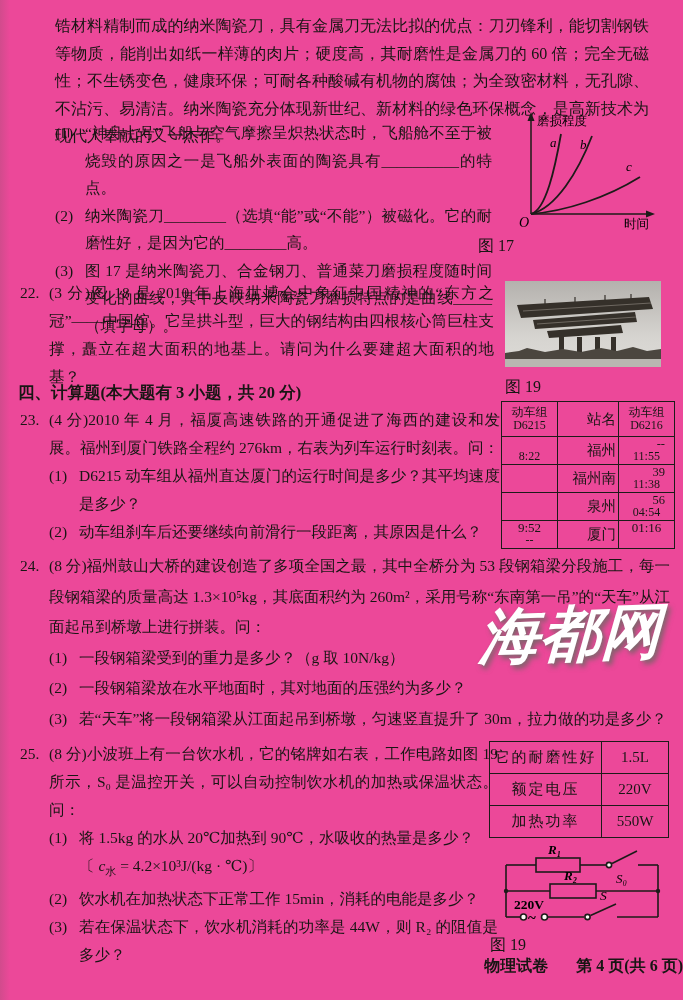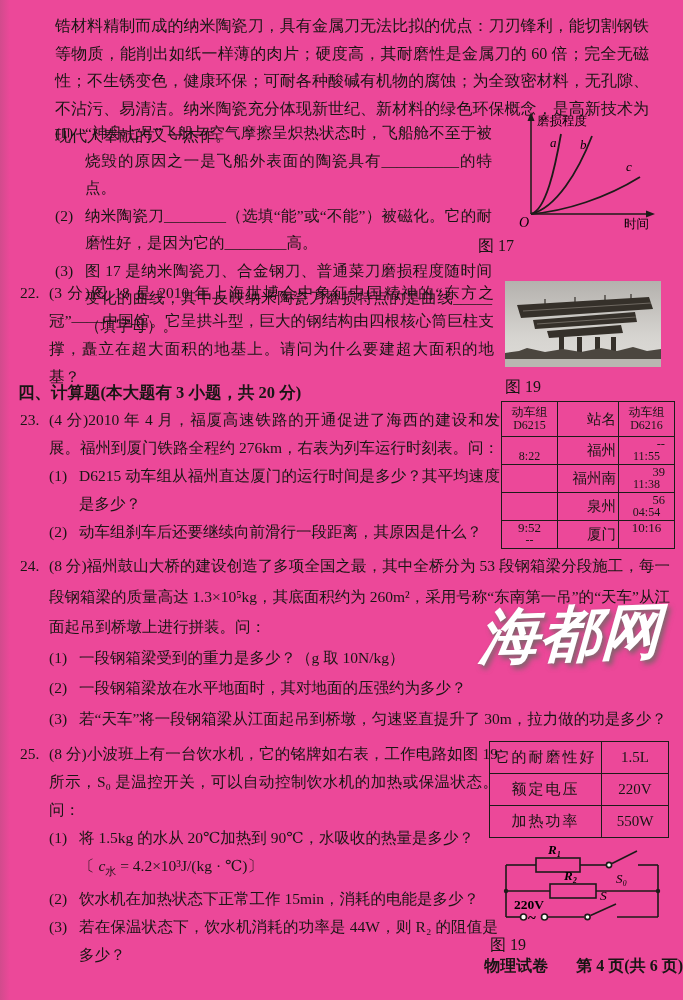--- a/index.html
+++ b/index.html
@@ -206,21 +206,21 @@
         <span class="bl">04:54</span>
       </td>
     </tr>
     <tr>
       <td class="timecell">
         <span class="tl ctr" style="font-size:13px;">9:52</span>
         <span class="bl">--</span>
       </td>
       <td class="station">厦门</td>
       <td class="timecell">
-        <span class="tl ctr" style="font-size:13px;">10:16</span>
+        <span class="tl ctr" style="font-size:13px;">01:16</span>
         <span class="bl"></span>
       </td>
     </tr>
   </tbody>
     </table>
 
   <div class="qblock" style="left:20px;top:551px;width:650px;line-height:30.5px;">
     <span class="qnum">24.</span>
     <div class="qbody">
       <p>(8 分)福州鼓山大桥的建设创造了多项全国之最，其中全桥分为 53 段钢箱梁分段施工，每一段钢箱梁的质量高达 1.3×10⁵kg，其底面积约为 260m²，采用号称“东南第一吊”的“天车”从江面起吊到桥墩上进行拼装。问：</p>

